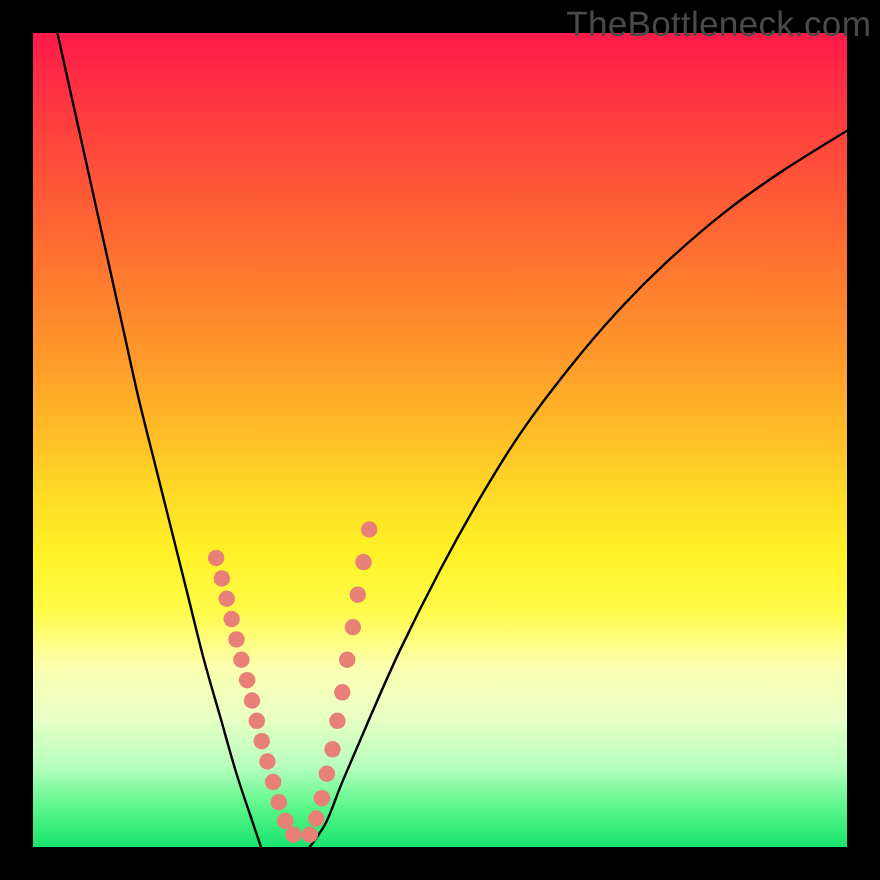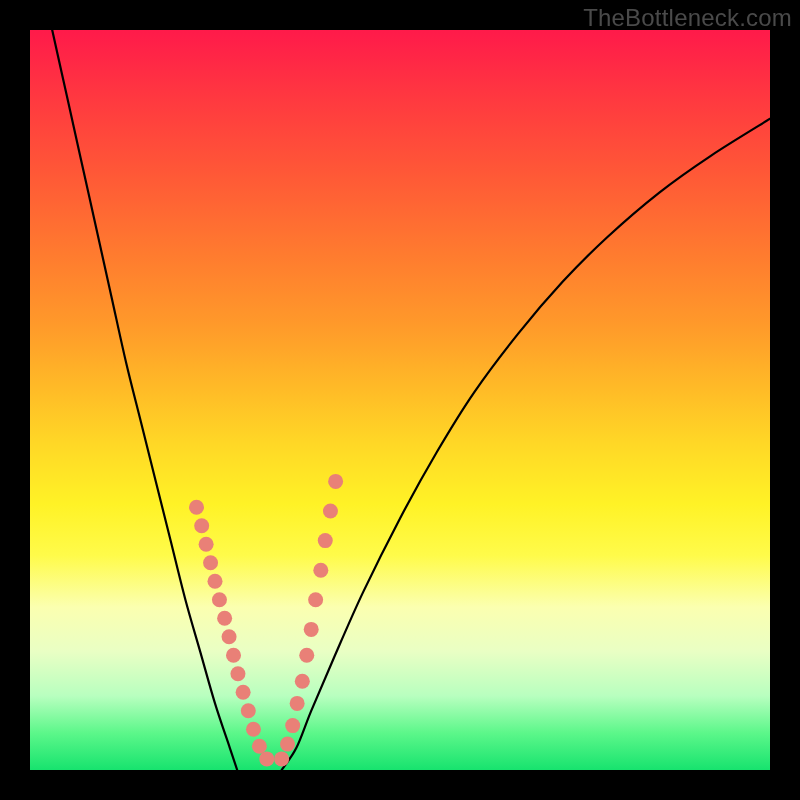--- a/index.html
+++ b/index.html
@@ -15,21 +15,21 @@
     position: relative;
     width: 800px;
     height: 800px;
     background: #000;
   }
   .watermark {
     position: absolute;
     top: 4px;
     right: 8px;
     color: #4a4a4a;
-    font-size: 24px;
+    font-size: 32px;
     font-weight: 500;
     letter-spacing: 0.2px;
     z-index: 50;
   }
   .plot-area {
     position: absolute;
     left: 30px;
     top: 30px;
     width: 740px;
     height: 740px;

